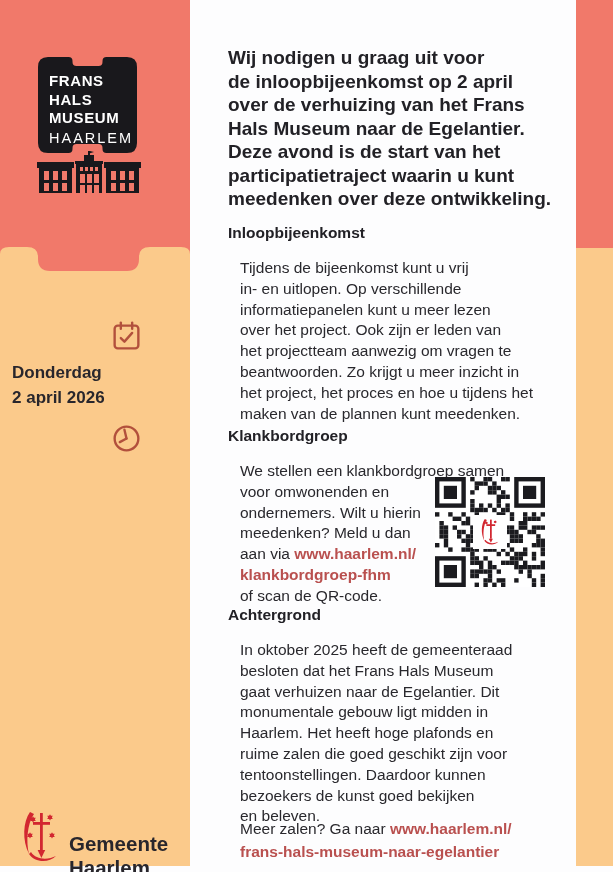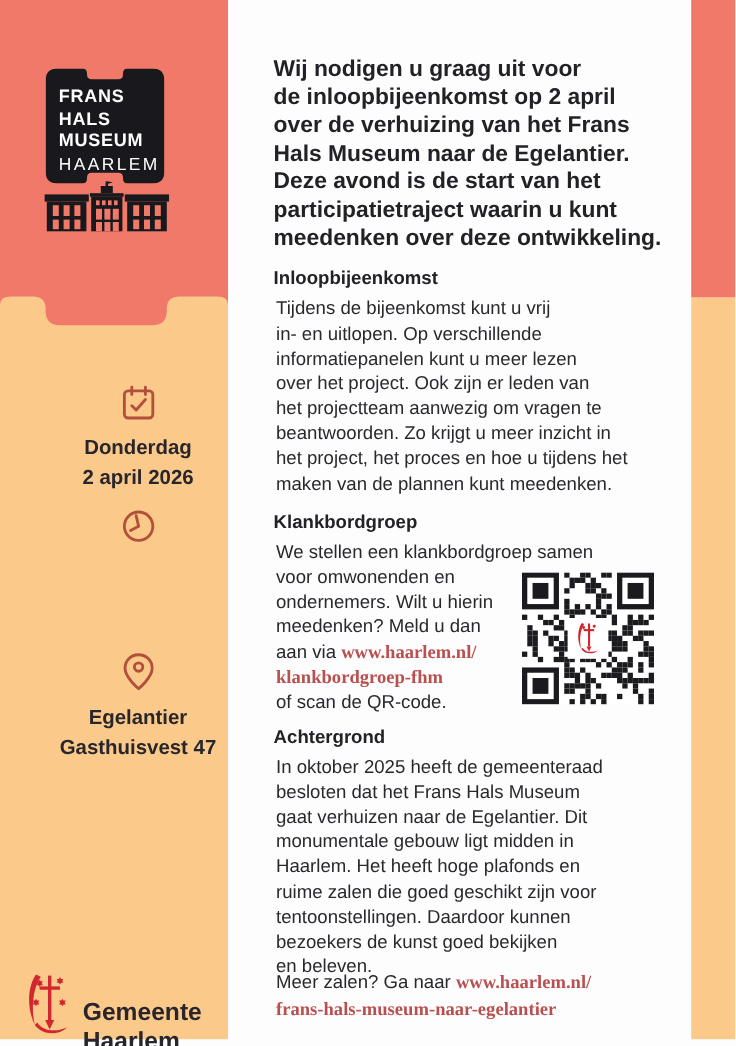--- a/index.html
+++ b/index.html
@@ -11,45 +11,45 @@
   .salmon-top{position:absolute;left:0;top:0;display:block;}
 
   .fhm-logo{position:absolute;left:38px;top:57px;width:76px;height:96px;}
   .fhm-logo svg{position:absolute;left:0;top:0;}
   .fhm-text{position:absolute;left:11px;top:15px;color:#ffffff;}
   .fhm-bold{font-size:15px;line-height:18.5px;font-weight:800;letter-spacing:.6px;white-space:pre-line;}
   .fhm-light{font-size:14.5px;line-height:20px;font-weight:400;letter-spacing:2px;white-space:pre-line;}
 
   .building{position:absolute;left:37px;top:151px;display:block;}
 
-  .info{position:absolute;left:1px;width:228px;text-align:center;color:#28262c;}
+  .info{position:absolute;left:12px;width:228px;color:#28262c;}
   .info svg{display:block;margin:0 auto 7px auto;}
   .info-text{font-size:17px;line-height:25px;font-weight:600;white-space:pre-line;}
   .info-date{top:320px}.info-time{top:422px}.info-loc{top:542px}
 
   .gemeente{position:absolute;left:20px;top:794px;display:flex;align-items:center;gap:9px;}
   .gemeente-text{font-size:20.5px;line-height:24px;font-weight:700;color:#28262c;white-space:pre-line;margin-top:38px;}
 
   
   .right-strip{position:absolute;left:576px;top:0;width:37px;height:866px;}
   .strip-salmon{height:248px;background:var(--salmon,#f1796a);}
   .strip-peach{height:618px;background:var(--peach,#fbca8b);}
 
   
   .main{position:absolute;left:228px;top:0;width:348px;height:768px;}
   .intro{position:absolute;top:46px;left:0;margin:0;font-size:19px;line-height:23.5px;
          font-weight:700;color:#222126;white-space:pre-line;}
   .h{position:absolute;left:0;margin:0;font-size:15.5px;font-weight:700;color:#222126;}
-  .body{position:absolute;left:0;margin:2px;font-size:15.5px;line-height:20.8px;color:#29282d;
+  .body{position:absolute;left:0;margin:12px;font-size:15.5px;line-height:20.8px;color:#29282d;
         white-space:pre-line;font-weight:400;}
   .h1pos{top:224px}.b1pos{top:246px}
   .h2pos{top:427px}.b2pos{top:449px}
   .h3pos{top:606px}.b3pos{top:628px}
   .fpos{top:806px;line-height:22.5px}
-  .link{color:var(--link,#b9504f);font-weight:700;cursor:pointer;font-family:Liberation Serif, serif;}
+  .link{color:var(--link,#b9504f);font-weight:700;cursor:pointer;}
 
   .qr{position:absolute;left:207px;top:477px;width:110px;height:110px;background:#ffffff;}
   .qr-center{position:absolute;left:50%;top:50%;transform:translate(-50%,-50%);
              width:34px;height:34px;background:#ffffff;display:flex;align-items:center;justify-content:center;}
 </style>
 </head>
 <body>
 
 <div class="page">
 
@@ -126,28 +126,20 @@
     </div>
 
     <div class="info info-time">
       <svg width="33" height="33" viewBox="0 0 32 32" fill="none" stroke="#b2503c" stroke-width="2.3" stroke-linecap="round">
         <circle cx="16" cy="16" r="11.5"></circle>
         <line x1="16" y1="16" x2="14" y2="7.5"></line>
           <line x1="16" y1="16" x2="9.5" y2="19.5"></line>
       </svg>
     </div>
 
-    <div class="info info-loc">
-      <svg width="33" height="36" viewBox="0 0 32 35" fill="none" stroke="#b2503c" stroke-width="2.3" stroke-linecap="round" stroke-linejoin="round">
-        <path d="M16,3.5 C9.5,3.5 5,8.5 5,14.5 C5,22 16,31 16,31 C16,31 27,22 27,14.5 C27,8.5 22.5,3.5 16,3.5 Z"></path>
-        <circle cx="16" cy="13.5" r="3.4"></circle>
-      </svg>
-      <div class="info-text">Egelantier
-Gasthuisvest 47</div>
-    </div>
 
     <div class="gemeente">
       <svg width="40" height="58" viewBox="0 0 40 58" fill="#d22730">
         <path d="M10,4 C3,14 2,32 9,46 C6,34 7,16 14,6 Z"></path>
         <path d="M9,46 C14,54 28,56 36,48 C28,52 16,52 11,44 Z"></path>
         <rect x="20" y="5" width="2.8" height="37"></rect>
         <rect x="13" y="14" width="17" height="2.8"></rect>
         <polygon points="21.4,50 17.6,42 25.2,42"></polygon>
         <g>
           <polygon points="13,8.2 10.2,13 15.8,13"></polygon>

